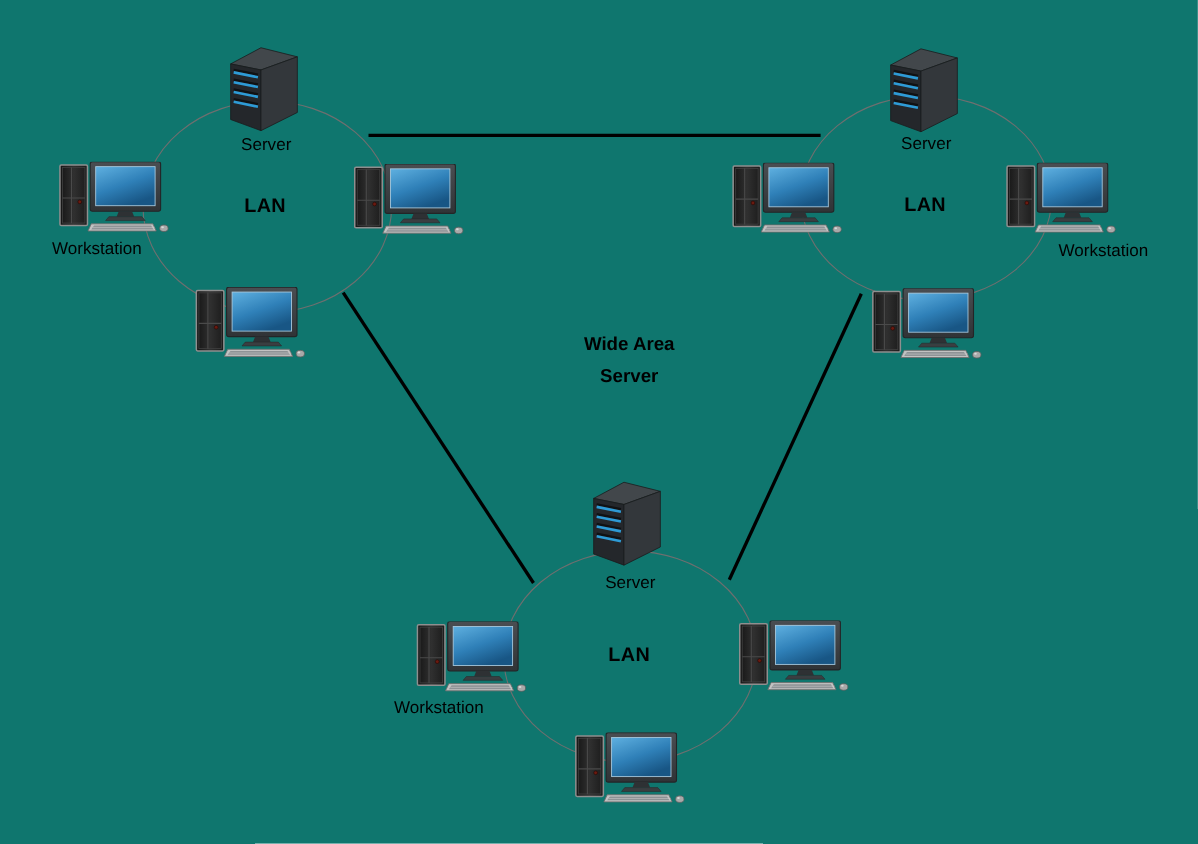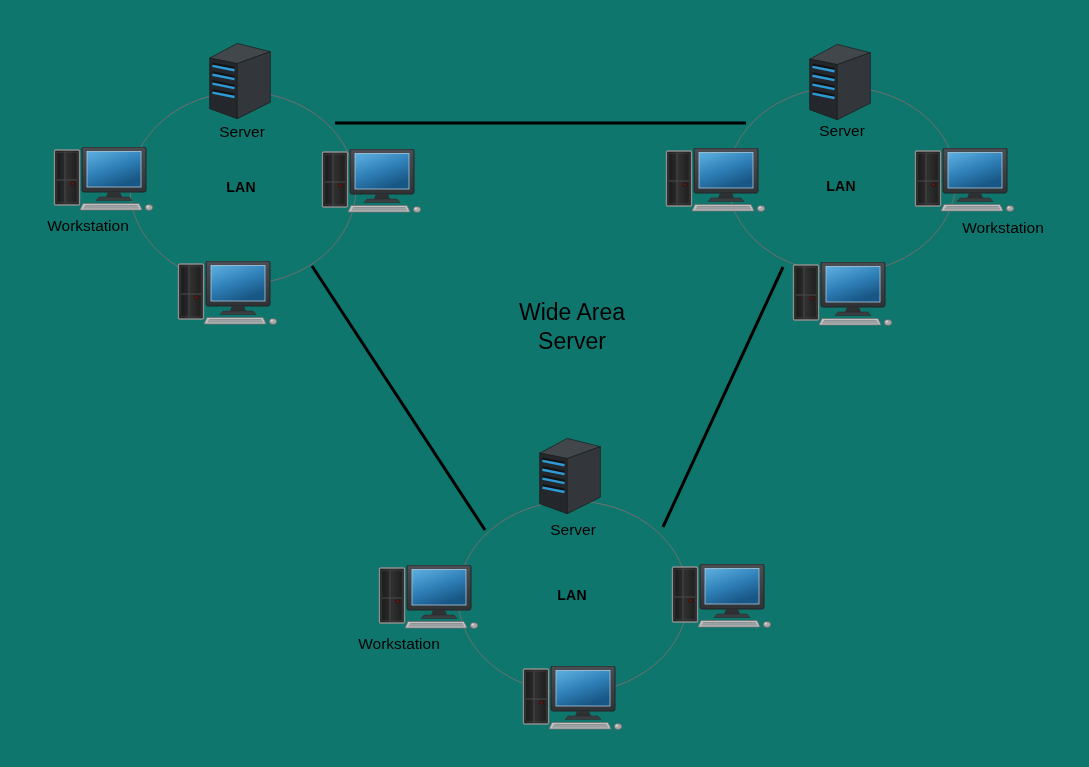--- a/index.html
+++ b/index.html
@@ -10,22 +10,22 @@
   .canvas{
     position:relative;width:1089px;height:767px;background:#0f766e;overflow:hidden;
     font-family:"Liberation Sans", sans-serif;color:var(--text-color);
   }
   .bg{position:absolute;left:0;top:0;width:1089px;height:767px;}
   .icon{position:absolute;display:block;}
   .lbl{
     position:absolute;transform:translate(-50%,-50%);
     white-space:nowrap;font-size:15.5px;line-height:1.1;color:var(--text-color);
   }
-  .lan-lbl{font-weight:bold;font-size:14px;letter-spacing:.3px;text-align:center;}
-  .title{font-weight:normal;font-size:23px;line-height:29px;text-align:center;}
+  .lan-lbl{font-weight:bold;font-size:18px;letter-spacing:.3px;text-align:center;}
+  .title{font-weight:bold;font-size:17px;line-height:29px;text-align:center;}
   .hidden-defs{position:absolute;width:0;height:0;overflow:hidden;}
 </style>
 </head>
 <body>
 
 <svg class="hidden-defs" aria-hidden="true">
   <defs>
     <linearGradient id="gScreen" x1="0" y1="0" x2="0.55" y2="1">
       <stop offset="0" style="stop-color:var(--screen-top,#5FB0E0)"></stop>
       <stop offset="0.55" stop-color="#2F80B8"></stop>

